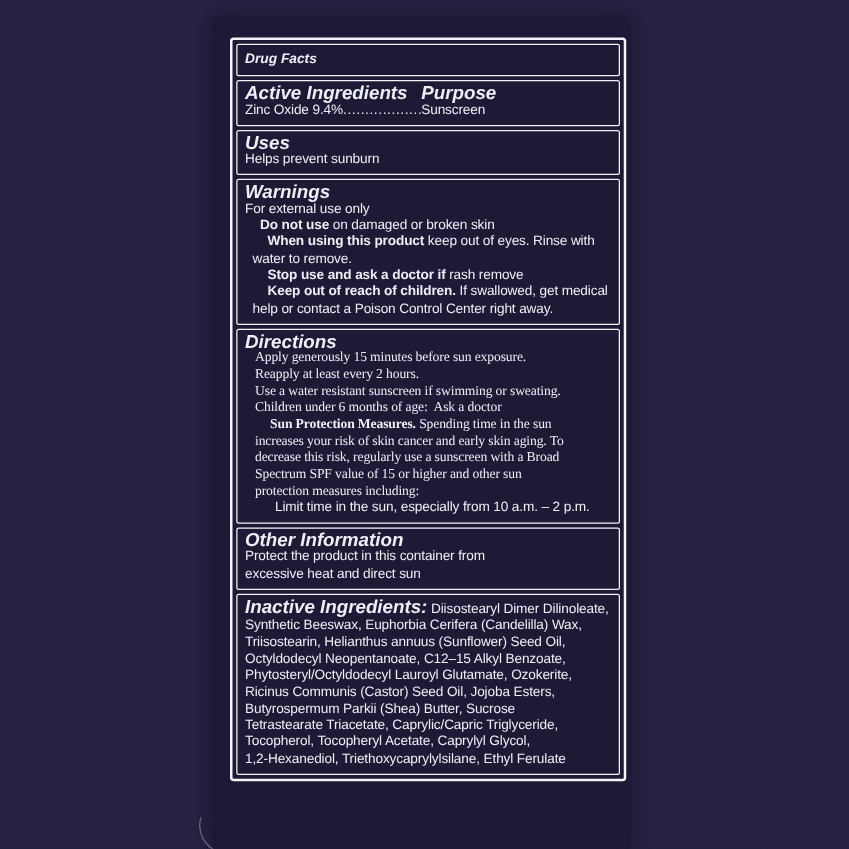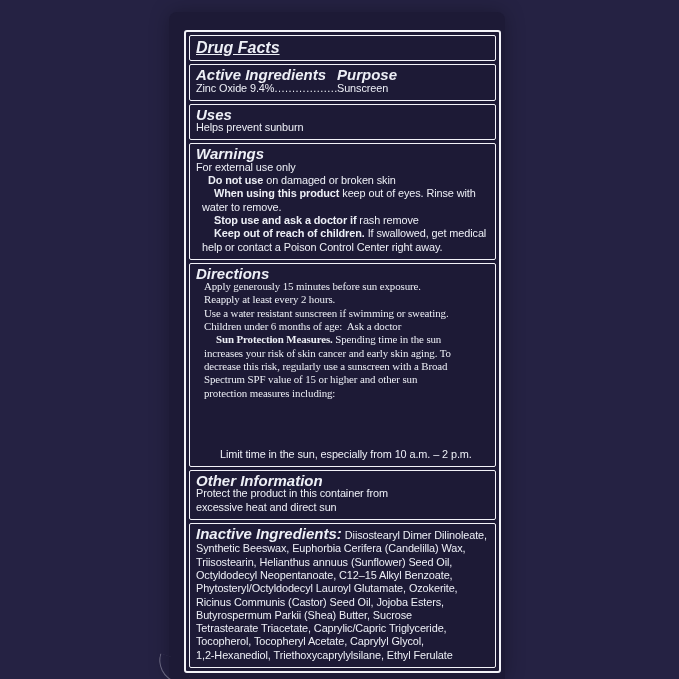--- a/index.html
+++ b/index.html
@@ -65,28 +65,27 @@
   .section.title-section {
     padding: 5px 6px 6px 6px;
   }
   .heading {
     font-weight: bold;
     font-style: italic;
     font-size: 15px;
     letter-spacing: 0;
   }
   .title-section .heading {
-    font-size: 16px;
-    text-decoration: underline;
+    font-size: 11px;
   }
   .b { font-weight: bold; padding-left: 12px; }
   .pre { white-space: pre-wrap; }
   .indent6 { padding-left: 6px; }
   .indent8 { padding-left: 8px; font-family: Liberation Serif, serif; }
-  .indent24 { padding-left: 24px; margin-top: 48px; }
+  .indent24 { padding-left: 24px; }
   
   .ai-row { display: flex; align-items: baseline; }
   .ai-col1 { width: 141px; flex: none; }
   .ai-name-dots {
     width: 141px;
     flex: none;
     display: flex;
     align-items: flex-end;
     overflow: hidden;
   }

